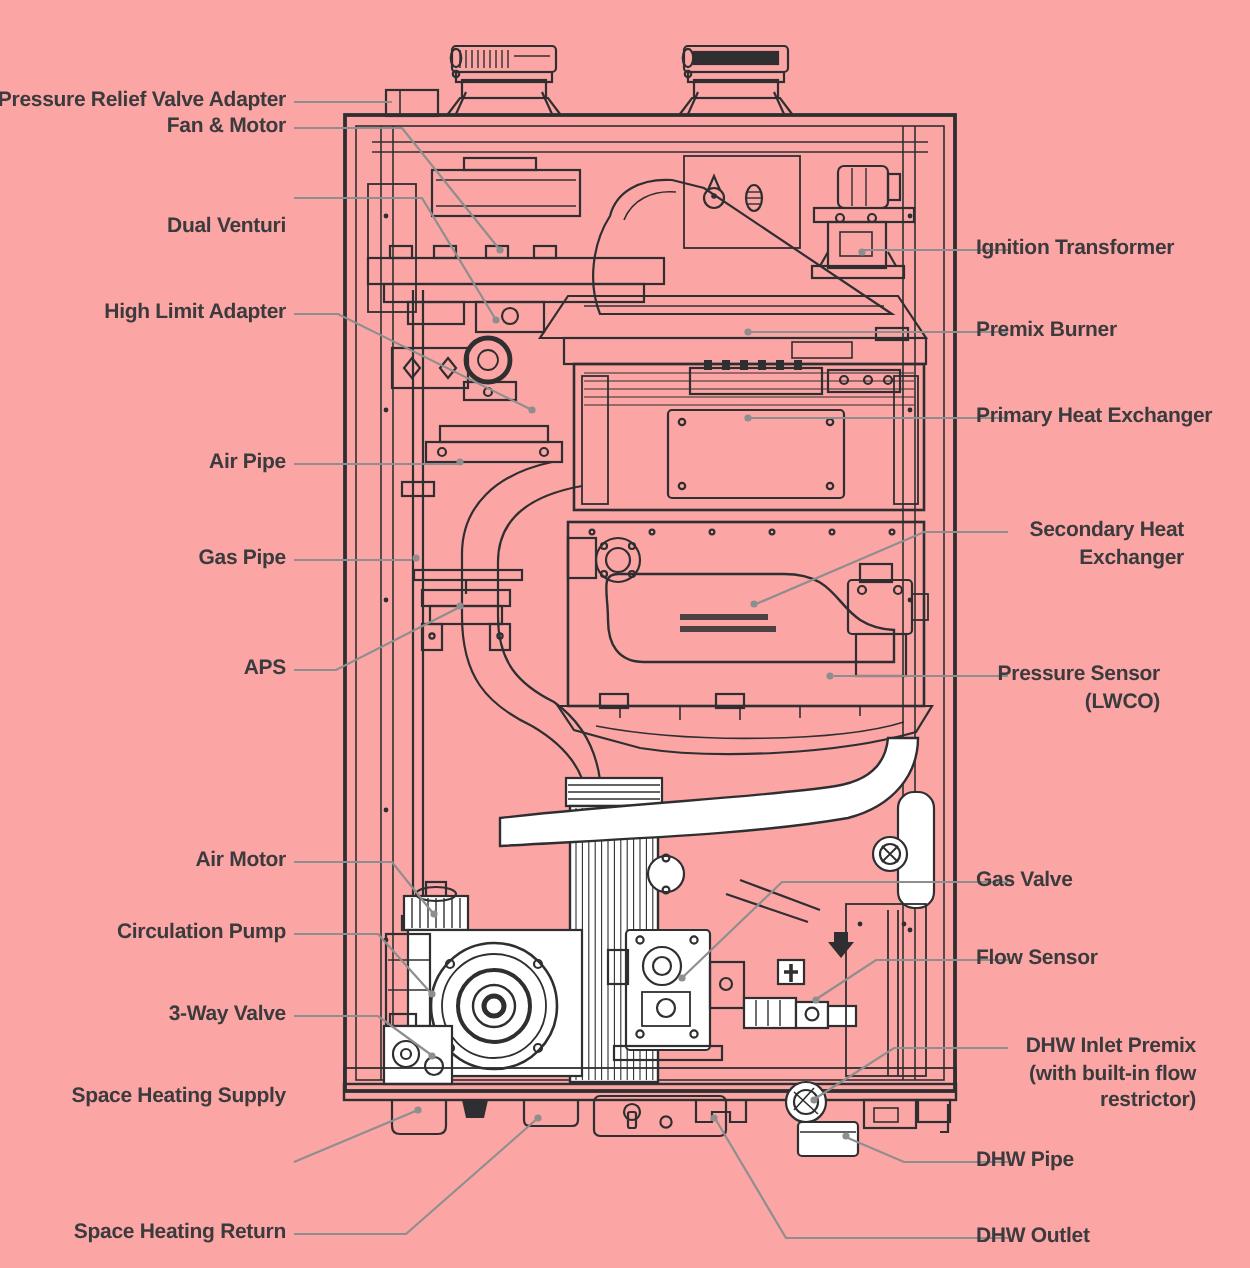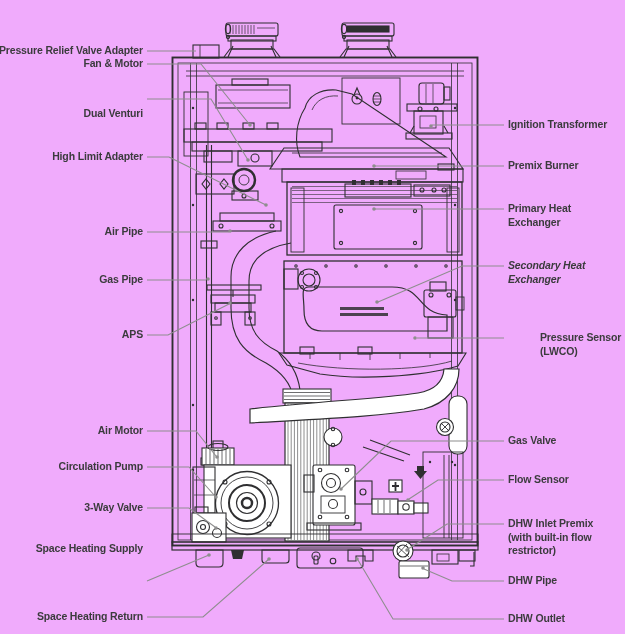--- a/index.html
+++ b/index.html
@@ -1,24 +1,24 @@
 <!DOCTYPE html>
 <html><head>
 <meta charset="utf-8">
 <style>
   html,body{margin:0;padding:0;background:#ffffff;}
-  .stage{position:relative;width:625px;height:634px;background:#f0abfc;overflow:hidden;
+  .stage{position:relative;width:625px;height:634px;background:#fca5a5;overflow:hidden;
          font-family:"Liberation Sans",sans-serif;}
   .art{position:absolute;left:0;top:0;}
   .lbl{position:absolute;font:600 10.5px/13.5px "Liberation Sans",sans-serif;
        color:#3b3b3d;letter-spacing:-0.15px;}
   .lbl-l{right:482px;text-align:right;white-space:nowrap;}
-  .lbl-r{left:508px;text-align:left;}
-  .w104{max-width:104px;font-style:italic;}
-  .w92{max-width:92px;margin-left:32px;}
+  .lbl-r{left:488px;text-align:right;}
+  .w104{max-width:104px;}
+  .w92{max-width:92px;}
   .w110{max-width:110px;}
 </style>
 </head>
 <body>
 
 <div class="stage">
 
   <svg class="art" width="625" height="634" viewBox="0 0 625 634" fill="none" stroke="#2f2f31" stroke-width="1.1">
 
     <g>

